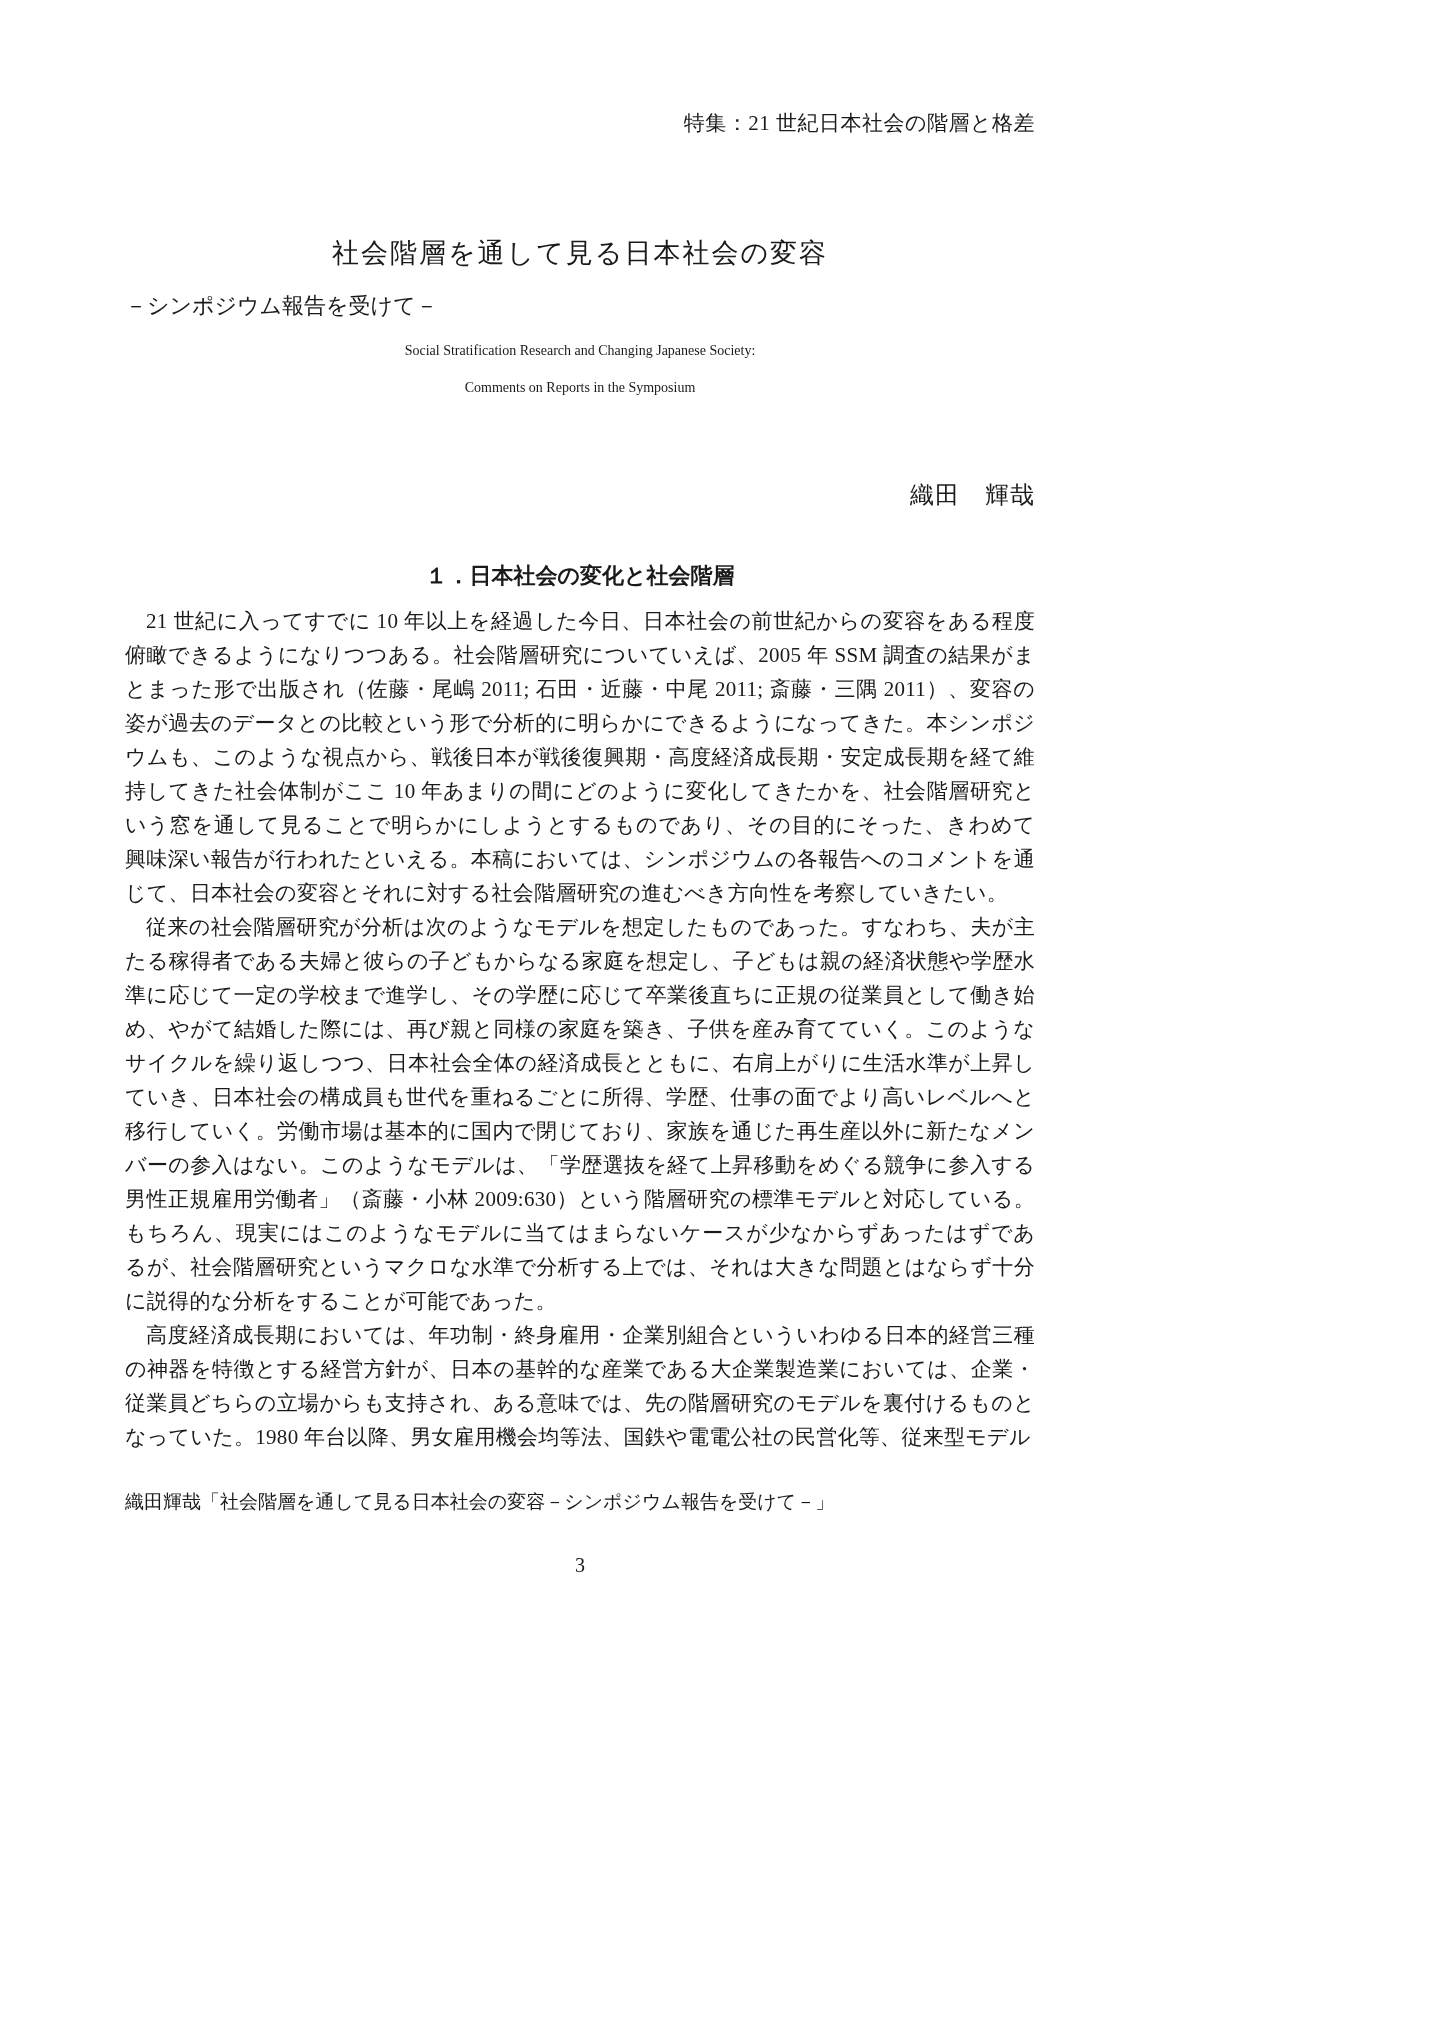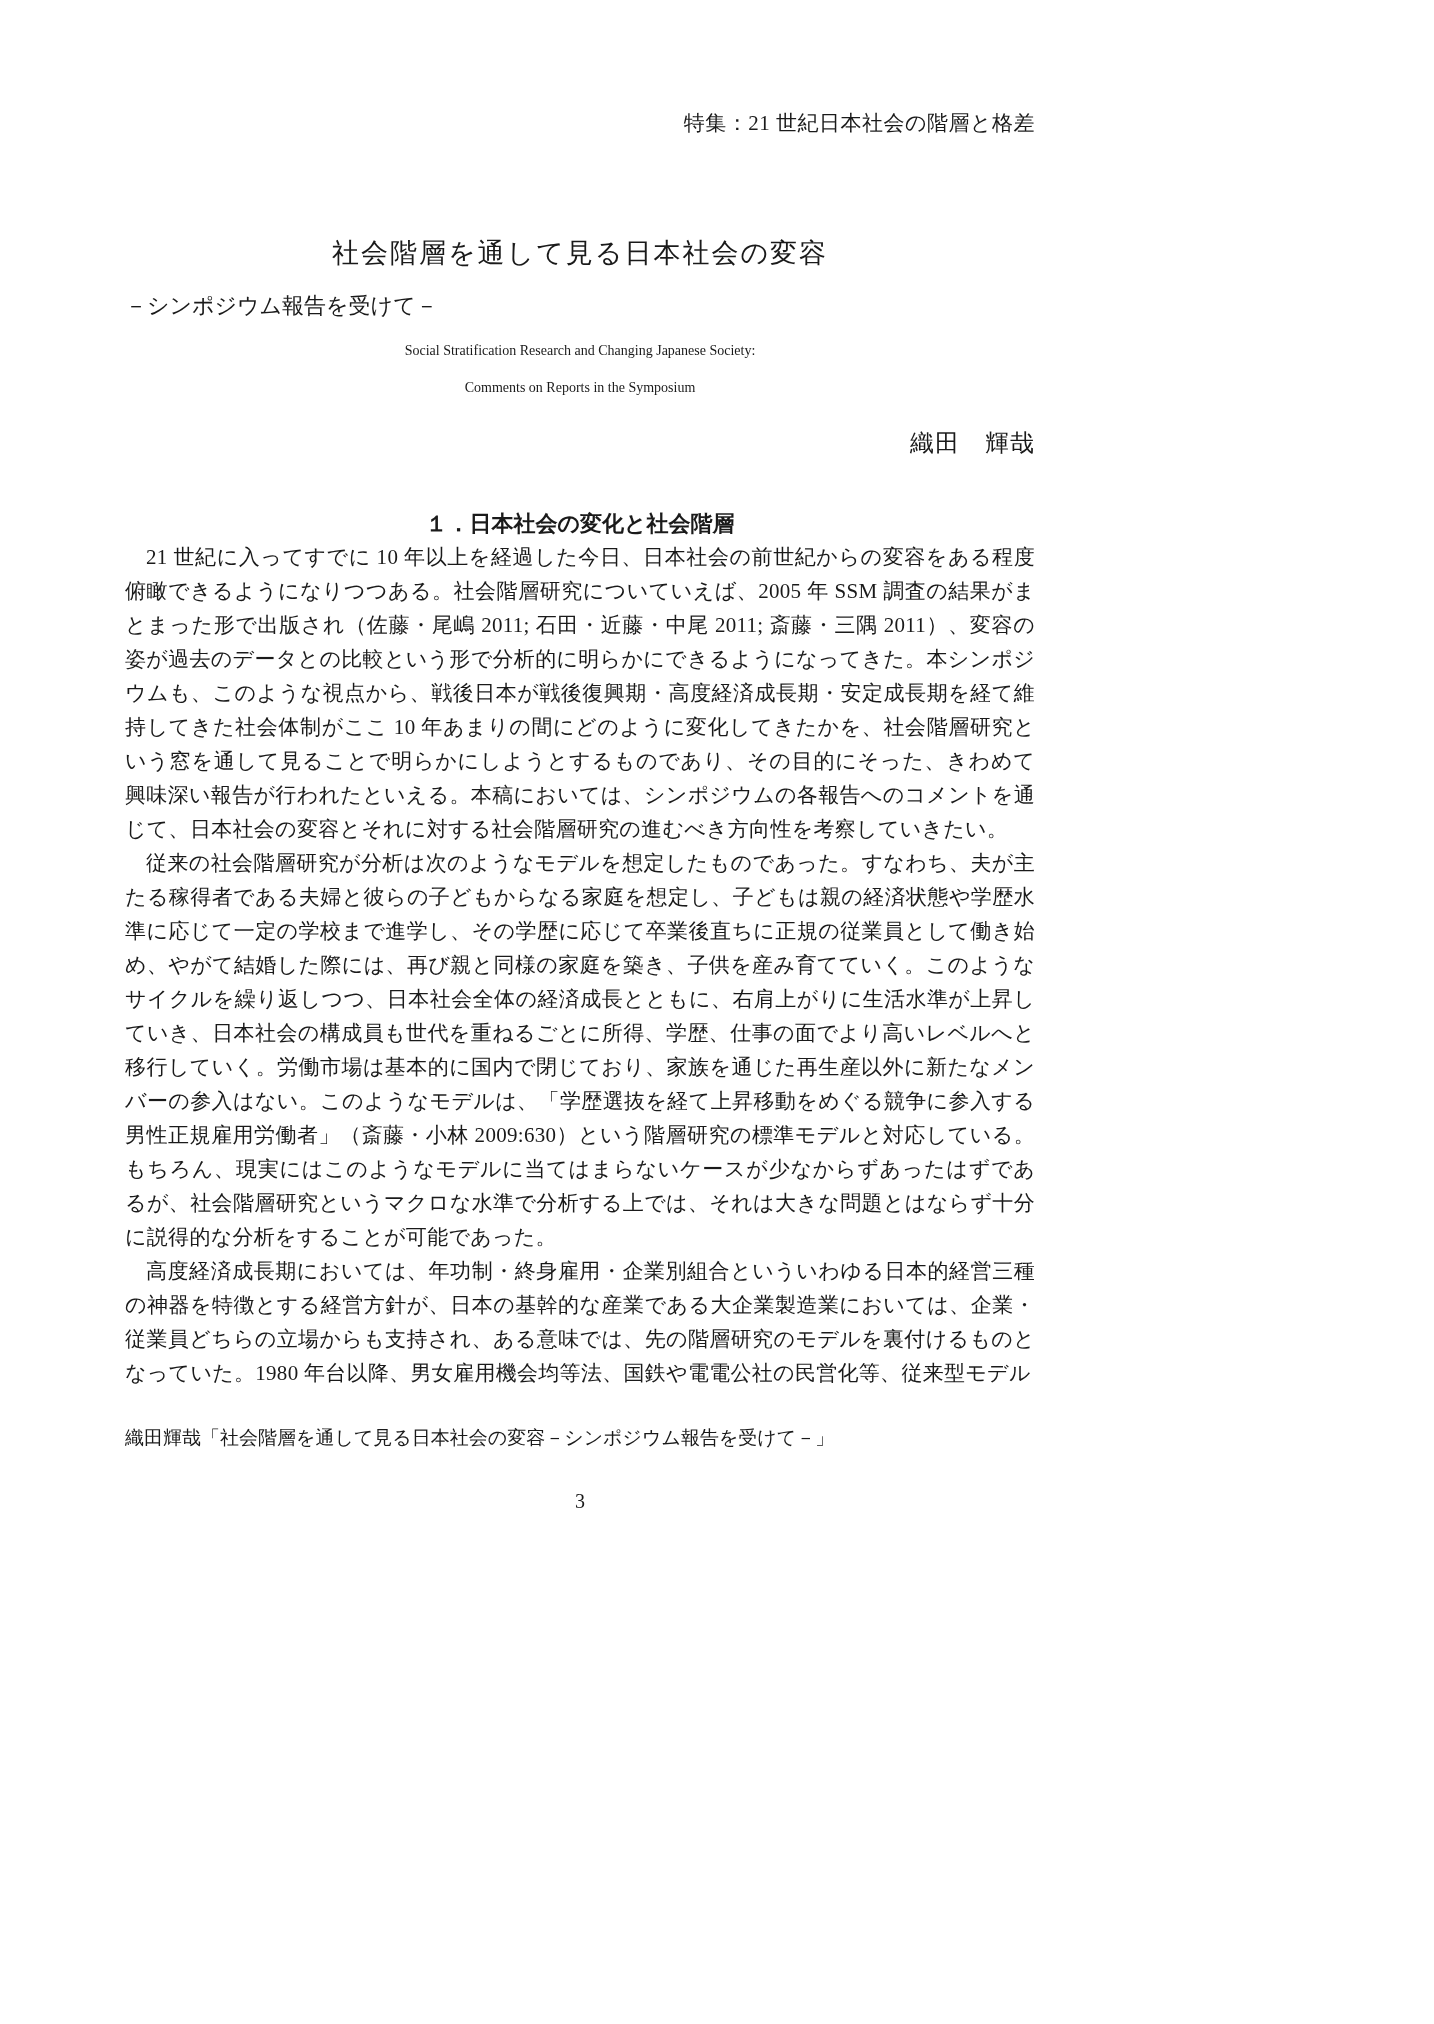--- a/index.html
+++ b/index.html
@@ -45,21 +45,21 @@
   .title-en {
     margin-top: 12px;
     text-align: center;
     font-size: 14px;
     line-height: 37px;
   }
   .title-en + .title-en {
     margin-top: 0;
   }
   .author {
-    margin-top: 22px;
+    margin-top: 74px;
     text-align: right;
     font-size: 24px;
     line-height: 30px;
     letter-spacing: 1px;
   }
   .section-heading {
     margin: 52px 0 0 0;
     font-family: "Liberation Sans", "DejaVu Sans", sans-serif;
     font-weight: bold;
     font-size: 22px;
@@ -68,21 +68,21 @@
   }
   .body-text p {
     margin: 0;
     font-size: 21px;
     line-height: 34px;
     text-align: justify;
     text-indent: 1em;
     letter-spacing: 0.3px;
   }
   .body-text {
-    margin-top: 2px;
+    margin-top: 14px;
   }
   .footnote {
     margin-top: 32px;
     font-size: 19px;
     line-height: 32px;
   }
   .page-number {
     margin-top: 36px;
     text-align: center;
     font-size: 20px;

